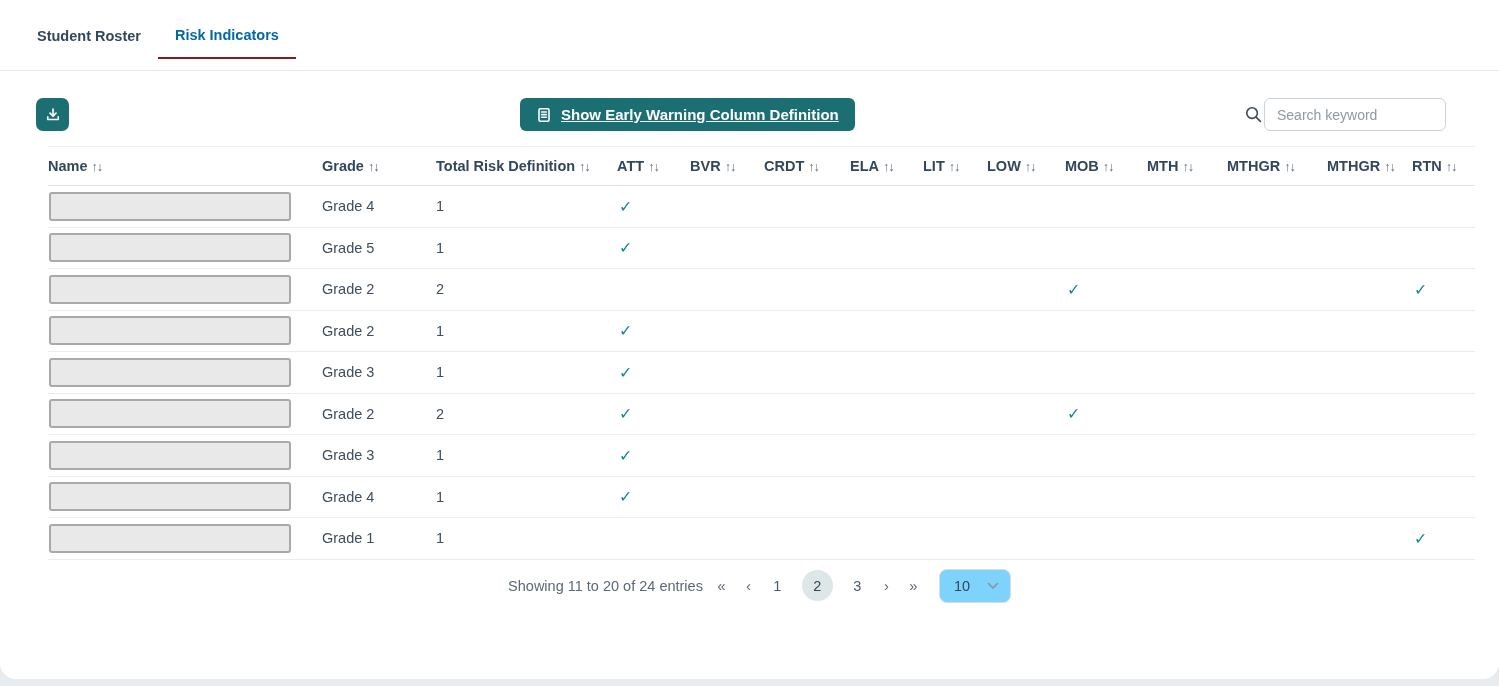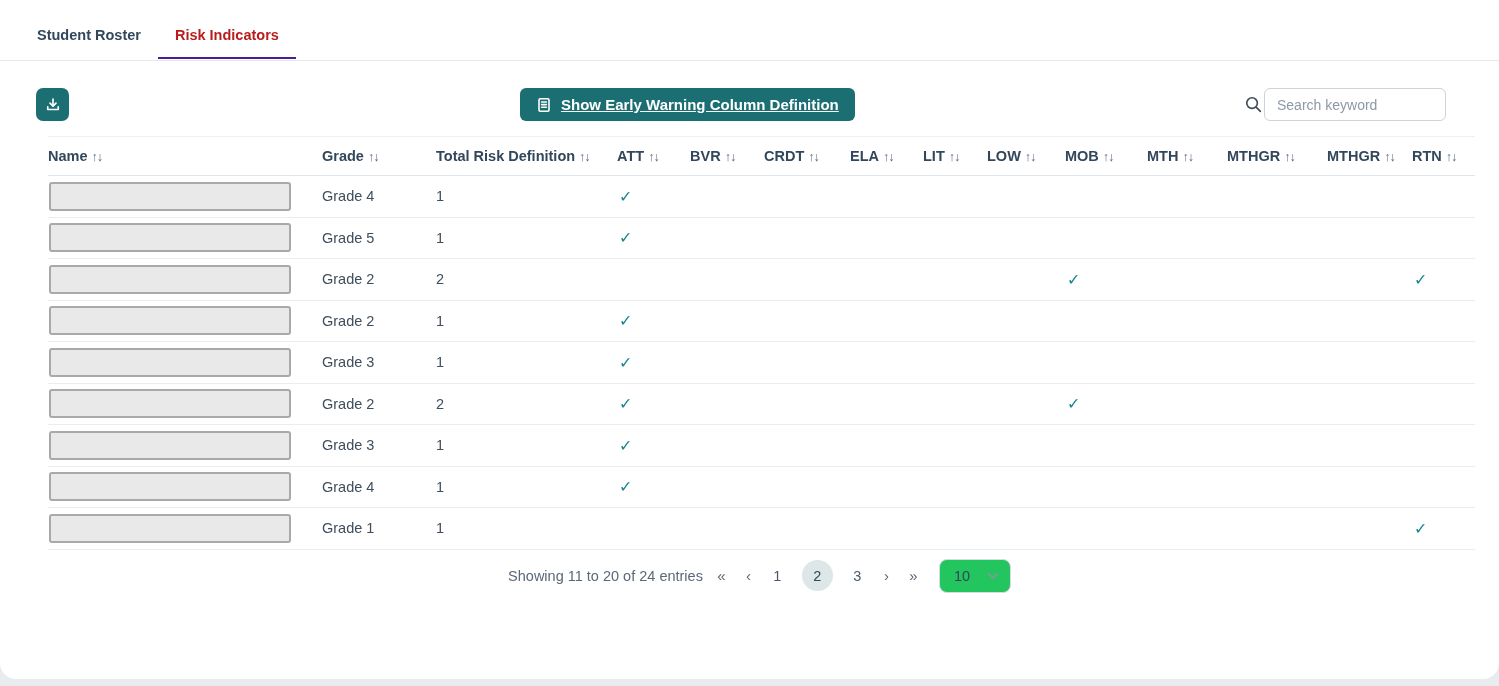--- a/index.html
+++ b/index.html
@@ -12,35 +12,36 @@
   }
   .card {
     width:1499px; height:679px;
     background:#ffffff;
     border-radius:0 0 16px 16px;
     position:relative;
   }
   
   .tab-bar {
     display:flex;
-    padding:21px 0 2px 20px;
+    padding:21px 0 12px 20px;
     border-bottom:1px solid #e3e8ec;
+    align-items:center;
   }
   .tab {
     font-size:14.5px;
     font-weight:700;
     color:#33475c;
     padding:6px 17px 14px 17px;
     margin-bottom:-1px;
     cursor:pointer;
     white-space:nowrap;
   }
   .tab.active {
-    color:#b91c1c;
-    border-bottom:2px solid #4c1d95;
+    color:#0369a1;
+    border-bottom:2px solid #7f1d1d;
   }
   
   .toolbar { position:relative; height:66px; }
   .download-btn {
     position:absolute; left:36px; top:27px;
     width:33px; height:33px;
     background:#1b6e72; border:none; border-radius:7px;
     display:flex; align-items:center; justify-content:center;
     cursor:pointer;
   }
@@ -102,21 +103,21 @@
   }
   .pg-num { font-size:14.5px; color:#4a586a; border-radius:50%; width:31px; height:31px; }
   .pg-num.active { background:#dde7e7; color:#33475b; }
   .page-size-select {
     margin-left:12px;
     width:72px; height:34px;
     border:1px solid #d4dbe2; border-radius:8px;
     display:flex; align-items:center; justify-content:space-between;
     padding:0 11px 0 14px;
     font-size:14.5px; color:#33475b;
-    cursor:pointer; background:#22c55e;
+    cursor:pointer; background:#7dd3fc;
   }
 </style>
 </head>
 <body>
 
 <div class="card">
 
   <nav class="tab-bar">
       <div class="tab">Student Roster</div>
       <div class="tab active">Risk Indicators</div>

